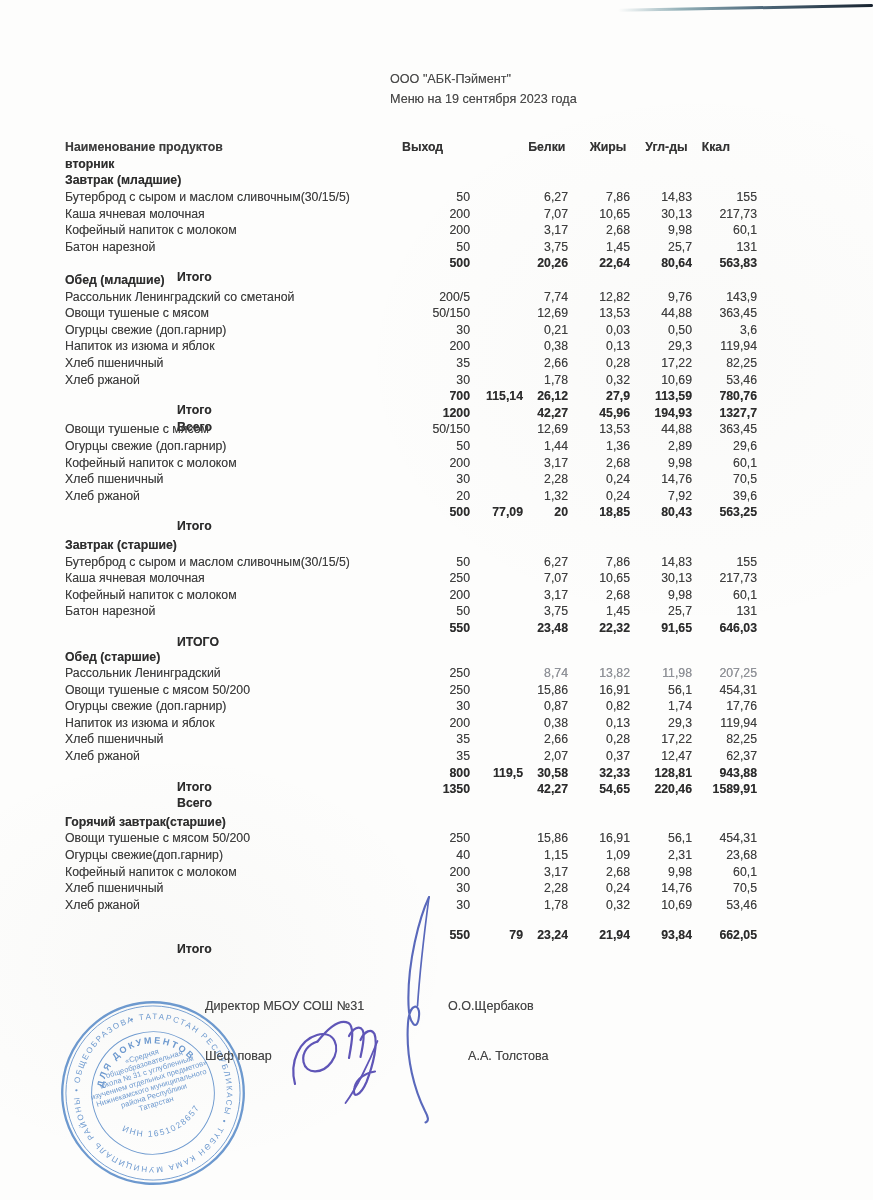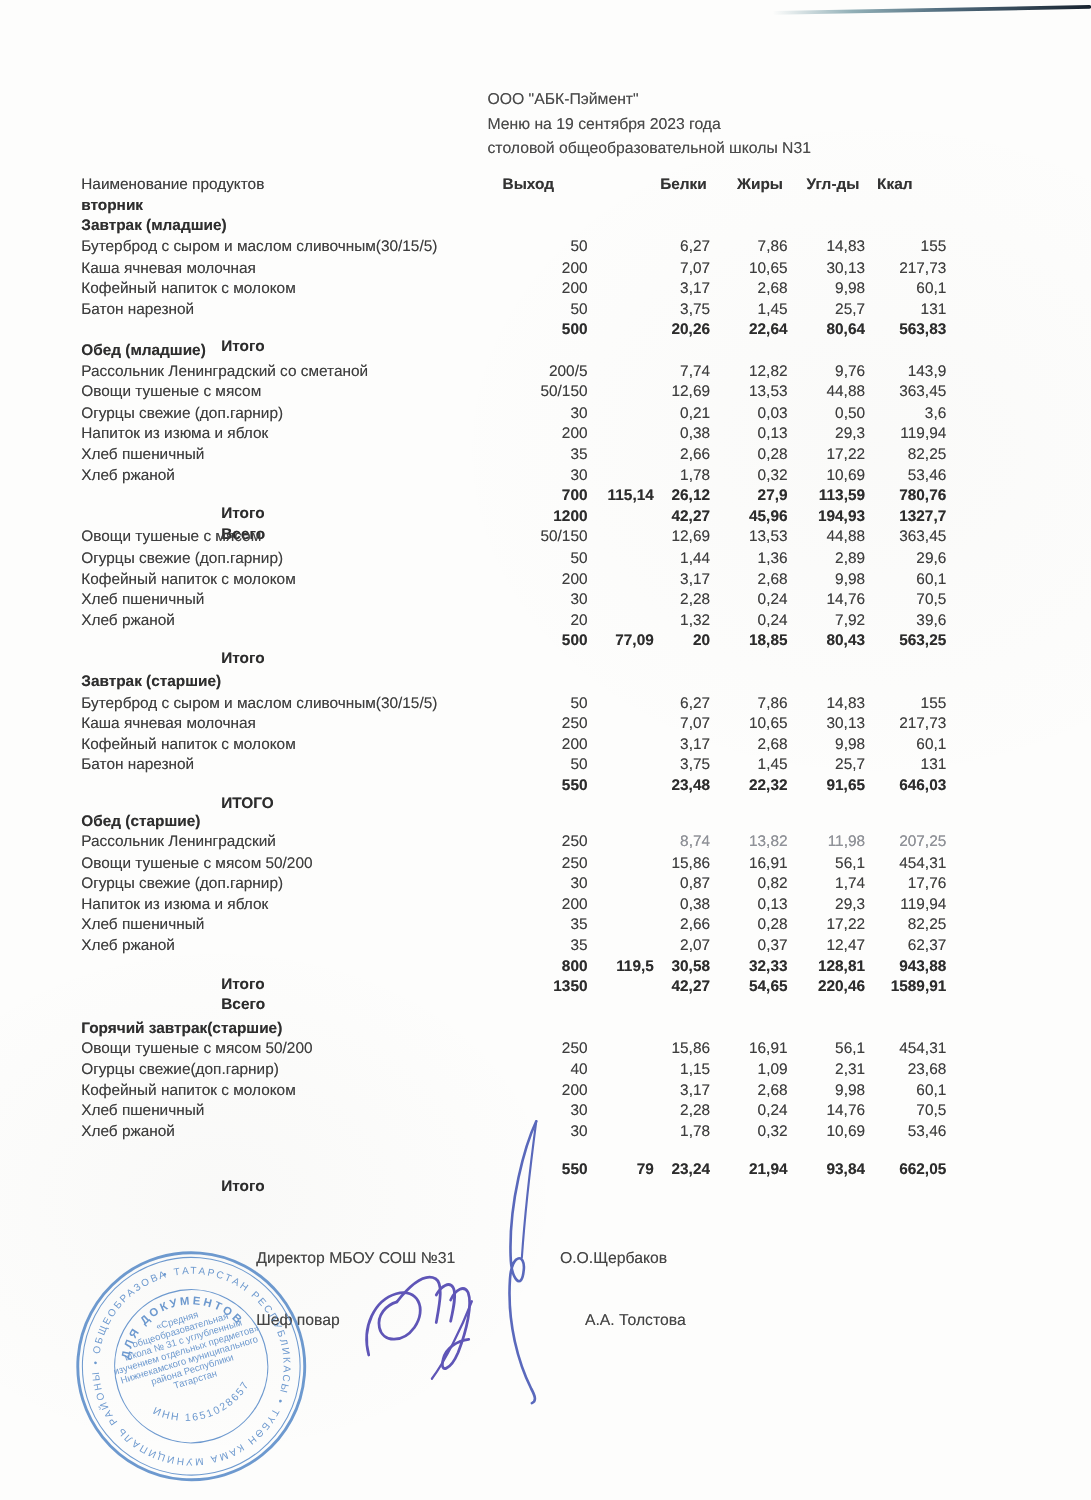--- a/index.html
+++ b/index.html
@@ -20,21 +20,21 @@
   .menu{position:absolute;left:65px;top:139px;width:695px;font-size:12.3px;}
   .r{display:flex;height:16.6px;align-items:center;}
   .c-name{width:330px;white-space:nowrap;overflow:visible;}
   .c-out{width:75px;text-align:right;}
   .c-extra{width:53px;text-align:right;}
   .c-p{width:45px;text-align:right;}
   .c-f{width:62px;text-align:right;}
   .c-c{width:62px;text-align:right;}
   .c-k{width:65px;text-align:right;}
   .hdr{font-weight:bold;color:#333;}
-  .hdr .c-name{font-weight:400;color:#3e3e3e;}
+  .hdr .c-name{font-weight:700;color:#3e3e3e;}
   .hdr .c-out{text-align:left;padding-left:12px;}
   .hdr .c-p,.hdr .c-f,.hdr .c-c{padding-right:8px;box-sizing:border-box;}
   .hdr .c-k{padding-right:30px;box-sizing:border-box;}
   .day{font-weight:bold;color:#2e2e2e;}
   .title{font-weight:bold;color:#2e2e2e;}
   .total{font-weight:bold;color:#2c2c2c;}
   .total .c-name{padding-left:112px;box-sizing:border-box;margin-top:28px;}
   .faded{color:#8f9299;}
   .txt{text-shadow:0 0 0.4px rgba(70,70,70,0.55);}
   
@@ -52,21 +52,20 @@
 </head>
 <body>
 
 <div class="page">
 
   <div class="artifact"></div>
 
   <div class="title-block">
     <div class="txt">ООО "АБК-Пэймент"</div>
     <div class="txt">Меню на 19 сентября 2023 года</div>
-    <div class="txt">столовой общеобразовательной школы N31</div>
   </div>
 
   <div class="menu">
     <div class="r hdr">
       <span class="c-name txt">Наименование продуктов</span>
       <span class="c-out txt">Выход</span>
       <span class="c-extra"></span>
       <span class="c-p txt">Белки</span>
       <span class="c-f txt">Жиры</span>
       <span class="c-c txt">Угл-ды</span>

